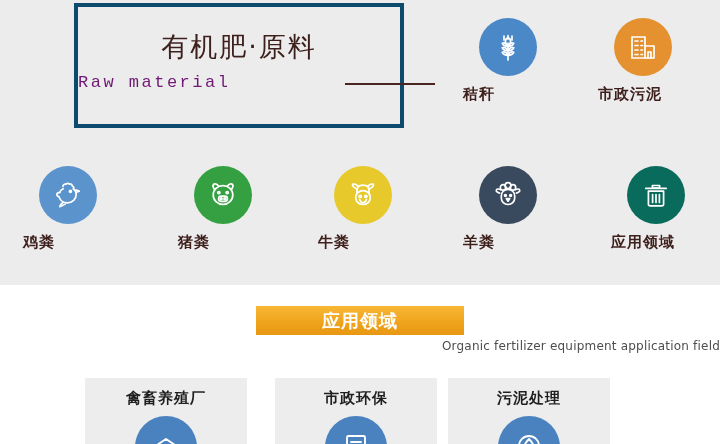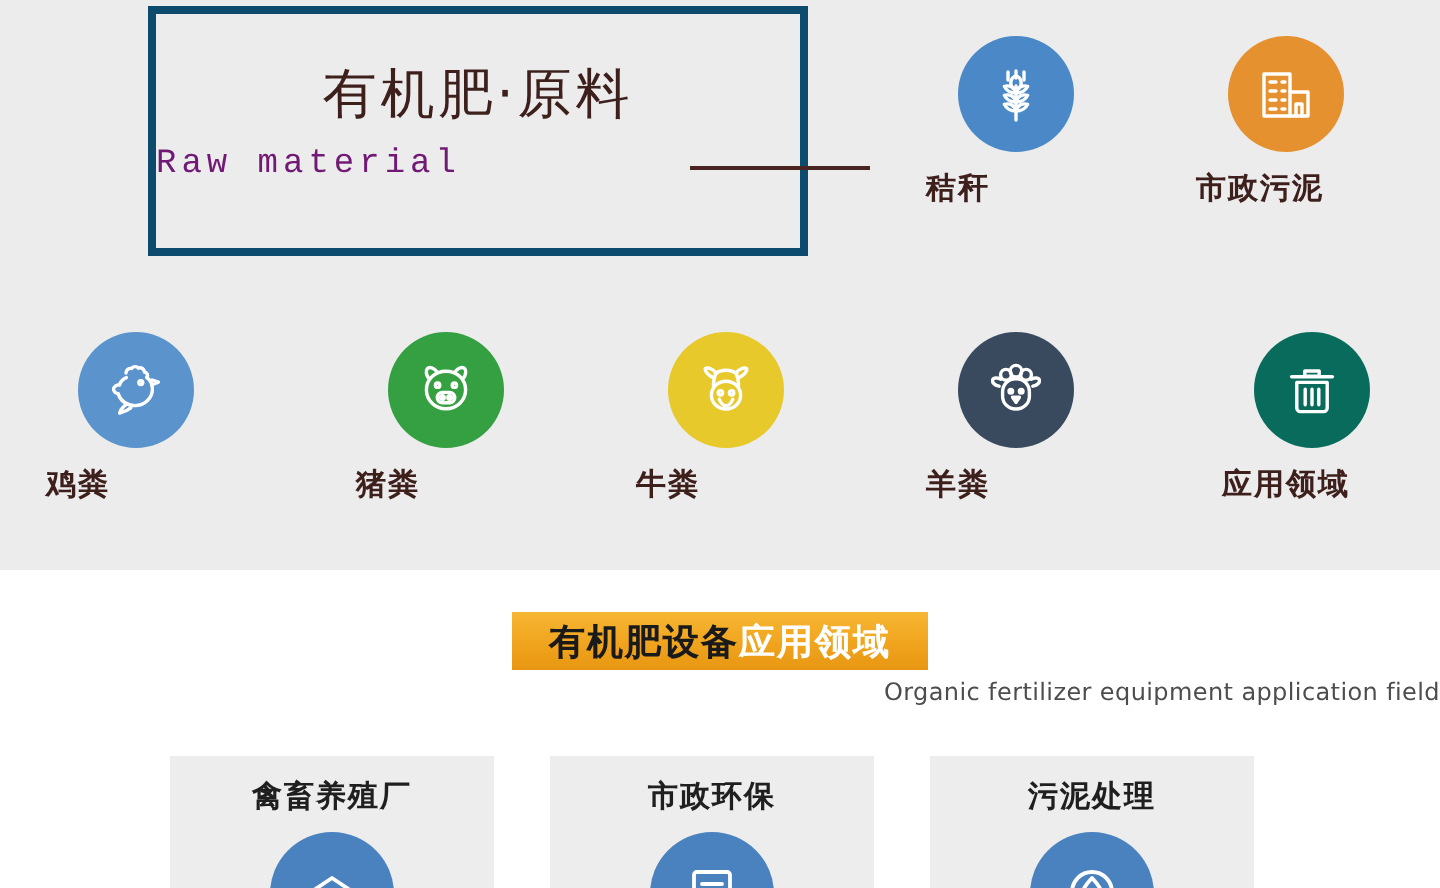--- a/index.html
+++ b/index.html
@@ -219,21 +219,20 @@
             </svg>
           </div>
           <div class="icon-label">应用领域</div>
         </div>
       </div>
   </div>
 
   <div class="panel-apply">
 
     <div class="banner">
-      <span class="banner-text banner-dark">有机肥设备</span>
       <span class="banner-text banner-light">应用领域</span>
     </div>
 
     <div class="banner-sub">Organic fertilizer equipment application field</div>
 
     <div id="cards">
         <div class="card" style="left: 85px;">
           <div class="card-title">禽畜养殖厂</div>
           <div class="card-circle">
             <svg width="32" height="32" viewBox="0 0 32 32">
@@ -249,21 +248,21 @@
           <div class="card-title">市政环保</div>
           <div class="card-circle">
             <svg width="32" height="32" viewBox="0 0 32 32">
       <g fill="none" stroke="#fff" stroke-width="1.9" stroke-linecap="round" stroke-linejoin="round">
         <rect x="7" y="6" width="18" height="21" rx="1.5"></rect>
         <path d="M11 12 h10 M11 16.5 h10 M11 21 h6"></path>
       </g>
             </svg>
           </div>
         </div>
-        <div class="card" style="left: 465px;">
+        <div class="card" style="left: 448px;">
           <div class="card-title">污泥处理</div>
           <div class="card-circle">
             <svg width="32" height="32" viewBox="0 0 32 32">
       <g fill="none" stroke="#fff" stroke-width="1.9" stroke-linecap="round" stroke-linejoin="round">
         <circle cx="16" cy="16" r="10"></circle>
         <path d="M16 9 c-3.2 3.4-4.8 5.8-4.8 7.8 A4.8 4.8 0 0 0 16 21.6 a4.8 4.8 0 0 0 4.8-4.8 C20.8 14.8 19.2 12.4 16 9Z"></path>
       </g>
             </svg>
           </div>
         </div>

